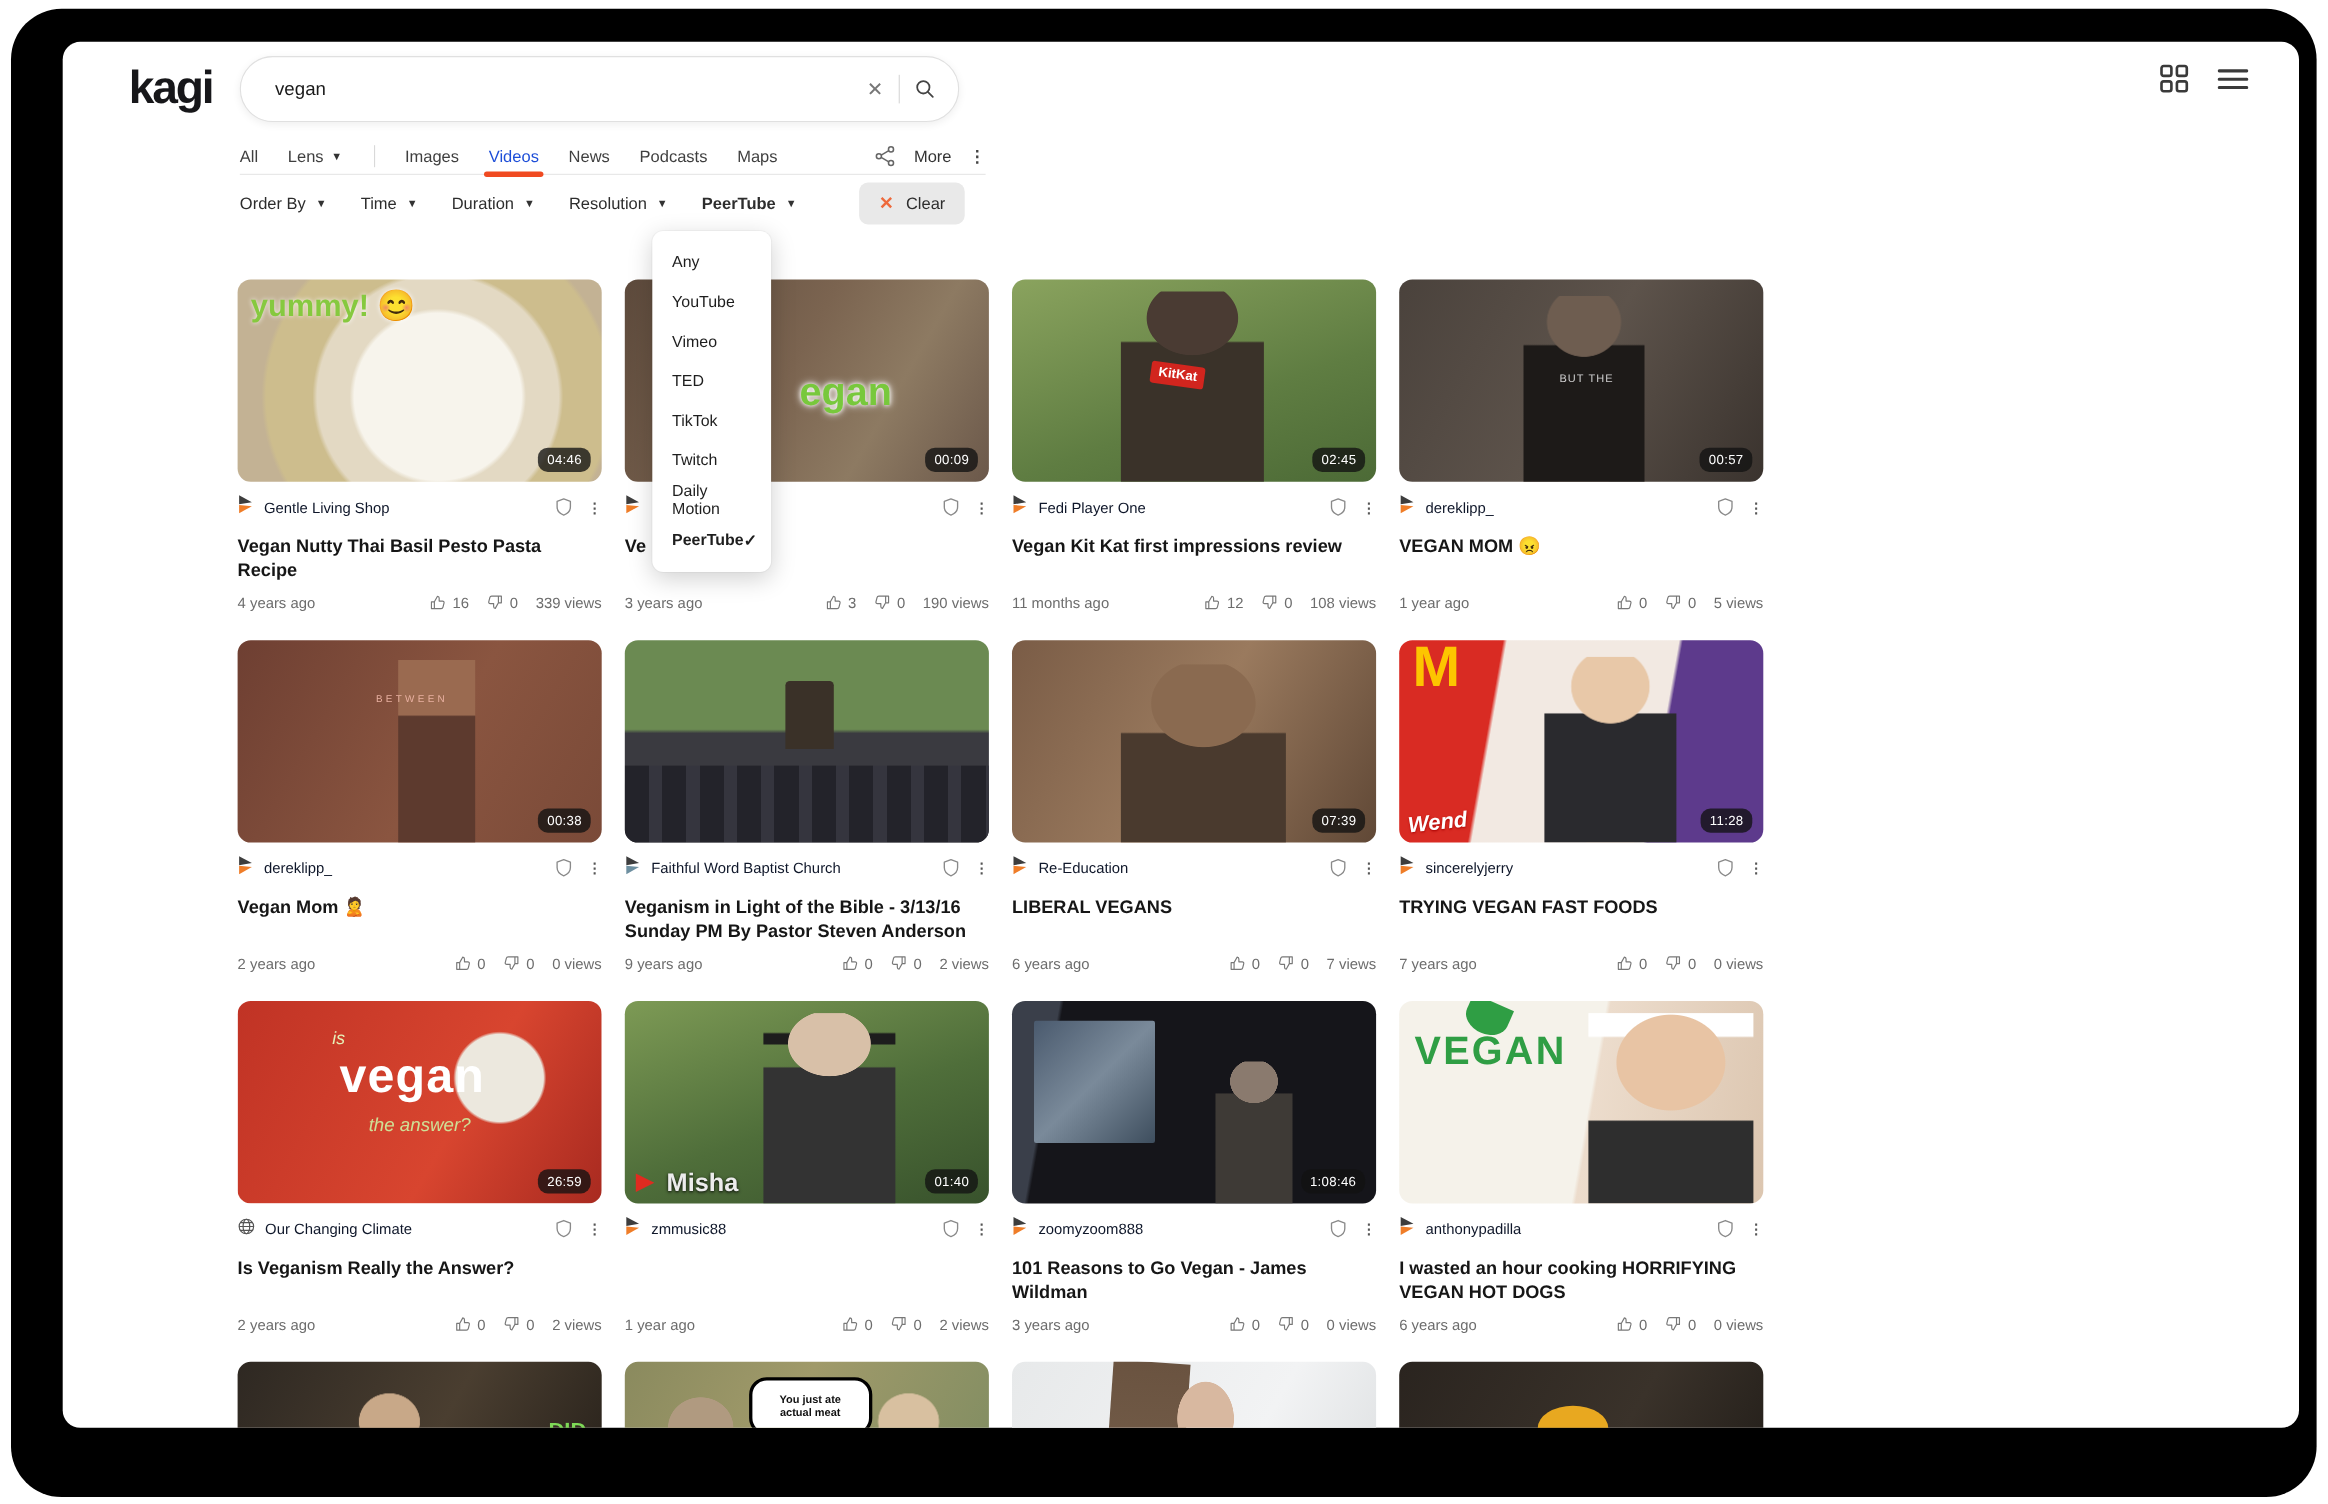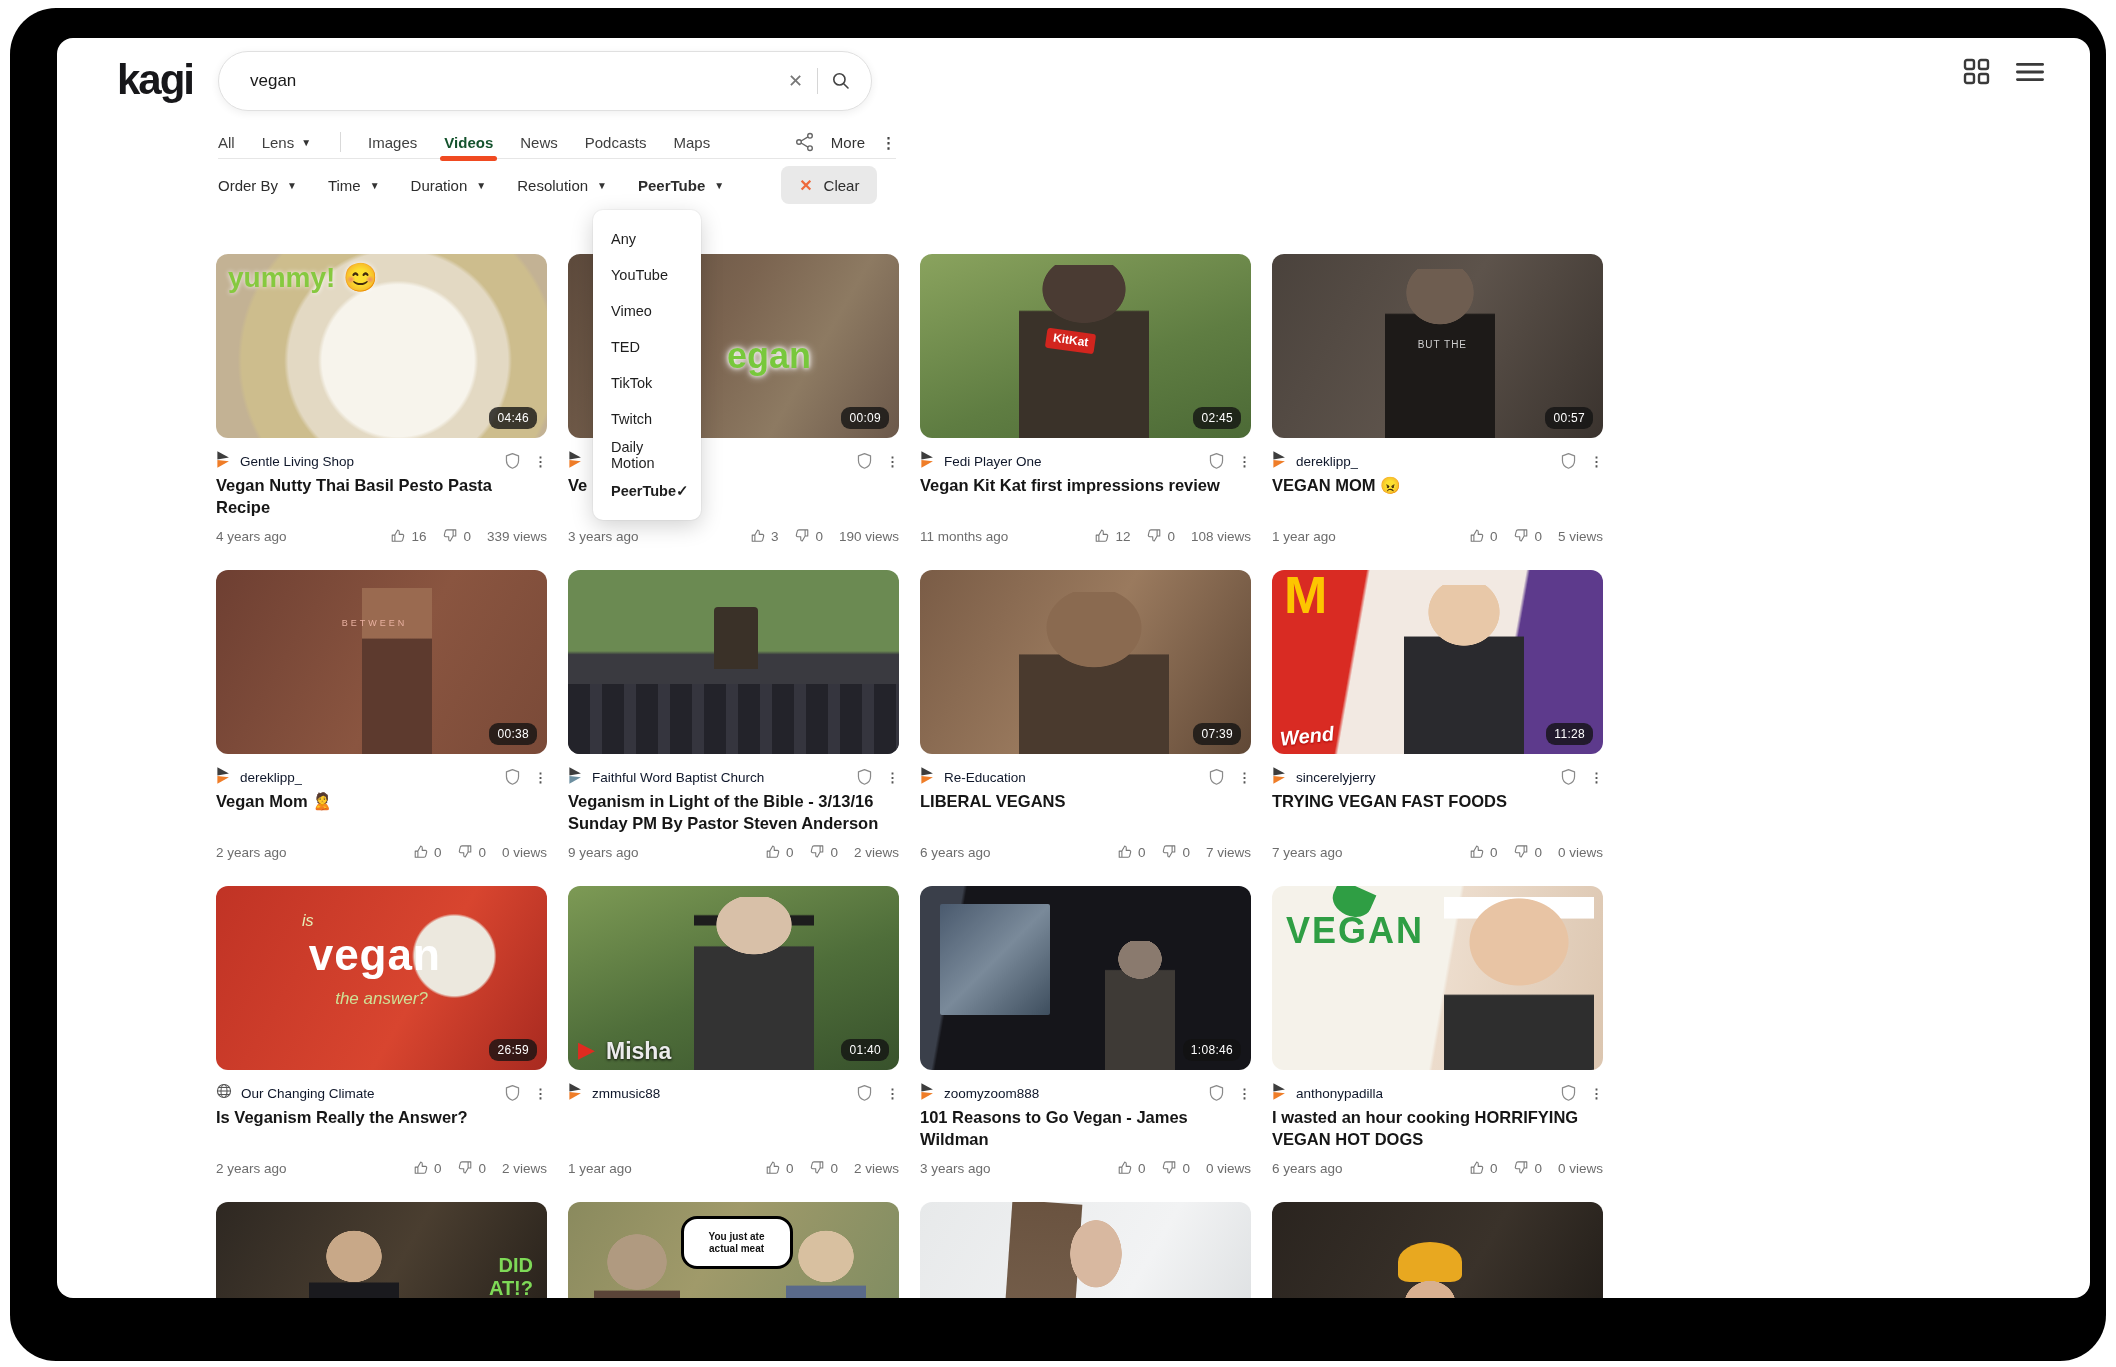--- a/index.html
+++ b/index.html
@@ -14,21 +14,21 @@
   .sb-clear { font-size:18px; color:#777; cursor:pointer; padding:0 14px; }
   .sb-div { width:1px; height:26px; background:#d6d6d6; }
   .sb-search { padding:0 20px 0 13px; display:flex; align-items:center; cursor:pointer; }
 
   .topright { position:absolute; right:46px; top:20px; display:flex; gap:26px; align-items:center; }
   .gridicon, .hamicon { cursor:pointer; }
 
   
   .tabstrip { position:absolute; left:161px; top:88px; width:678px; height:33px; border-bottom:1px solid #e6e6e6; display:flex; align-items:center; font-size:15px; color:#3f3f3f; }
   .tab { margin-right:27px; display:flex; align-items:center; gap:7px; cursor:pointer; white-space:nowrap; position:relative; height:100%; align-items:center; }
-  .tab.active { font-weight:700; color:#14532d; }
+  .tab.active { font-weight:400; color:#1d4ed8; }
   .tab.active::after { content:""; position:absolute; left:-4px; right:-4px; bottom:-3px; height:5px; border-radius:3px; background:var(--accent); }
   .tab .arr { font-size:10px; color:#333; }
   .tabdiv { width:1px; height:20px; background:#d9d9d9; margin:0 27px 0 2px; }
   .tabs-right { margin-left:auto; display:flex; align-items:center; gap:16px; color:#333; }
   .more { font-size:15px; cursor:pointer; }
   .kebab { font-size:15px; font-weight:700; color:#444; letter-spacing:0; cursor:pointer; line-height:1; }
 
   
   .filterrow { position:absolute; left:161px; top:127px; height:40px; display:flex; align-items:center; font-size:15px; color:#2d2d2d; }
   .filter { margin-right:31px; display:flex; align-items:center; gap:9px; cursor:pointer; white-space:nowrap; }
@@ -48,21 +48,21 @@
   .card { display:flex; flex-direction:column; cursor:pointer; }
   .thumb { position:relative; width:331px; height:184px; border-radius:12px; overflow:hidden; background:#ddd; }
   .dur { position:absolute; right:10px; bottom:9px; background:rgba(18,18,18,.78); color:#fff; font-size:12px; padding:4px 8px; border-radius:9px; letter-spacing:.3px; }
   .ov { position:absolute; white-space:pre-line; line-height:1.15; }
   .cbody { display:flex; flex-direction:column; flex:1; padding-top:12px; }
   .chrow { display:flex; align-items:center; gap:9px; height:22px; }
   .chname { font-size:13.5px; color:#0f172a; overflow:hidden; white-space:nowrap; }
   .actions { margin-left:auto; display:flex; align-items:center; gap:13px; }
   .actions svg, .actions span { cursor:pointer; }
   .cardkebab { font-size:13px; font-weight:700; color:#555; line-height:1; }
-  .title { font-size:16.5px; font-weight:700; color:#161616; line-height:22px; margin-top:2px; }
+  .title { font-size:16.5px; font-weight:700; color:#161616; line-height:22px; margin-top:14px; }
   .meta { margin-top:auto; padding-top:10px; display:flex; align-items:center; font-size:13.5px; color:#6d6d6d; }
   .stats { margin-left:auto; display:flex; align-items:center; gap:16px; }
   .stat { display:flex; align-items:center; gap:5px; }
 </style>
 </head>
 <body>
 
 <div class="frame"></div>
 <div class="window" id="win">
 

